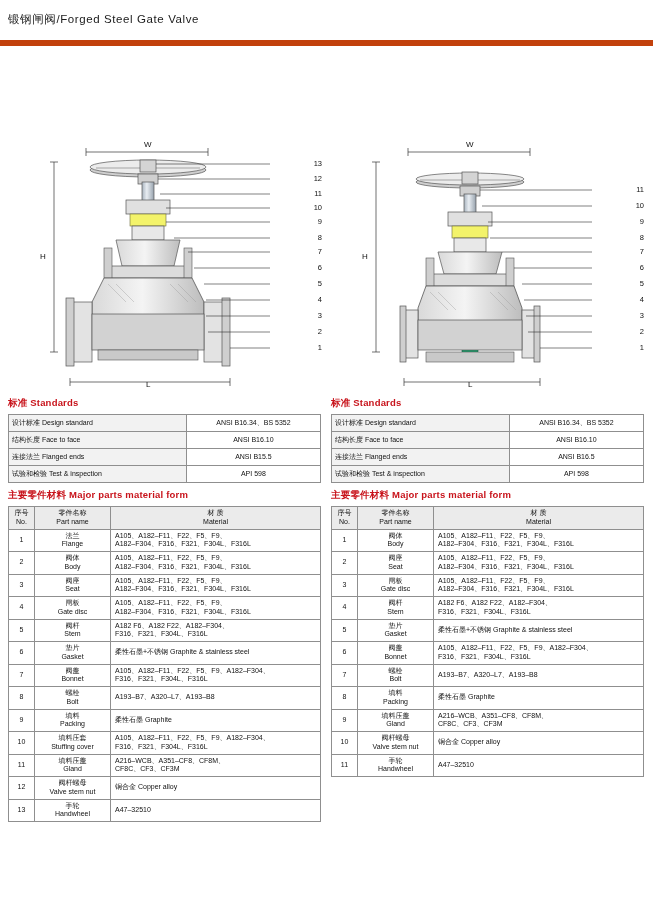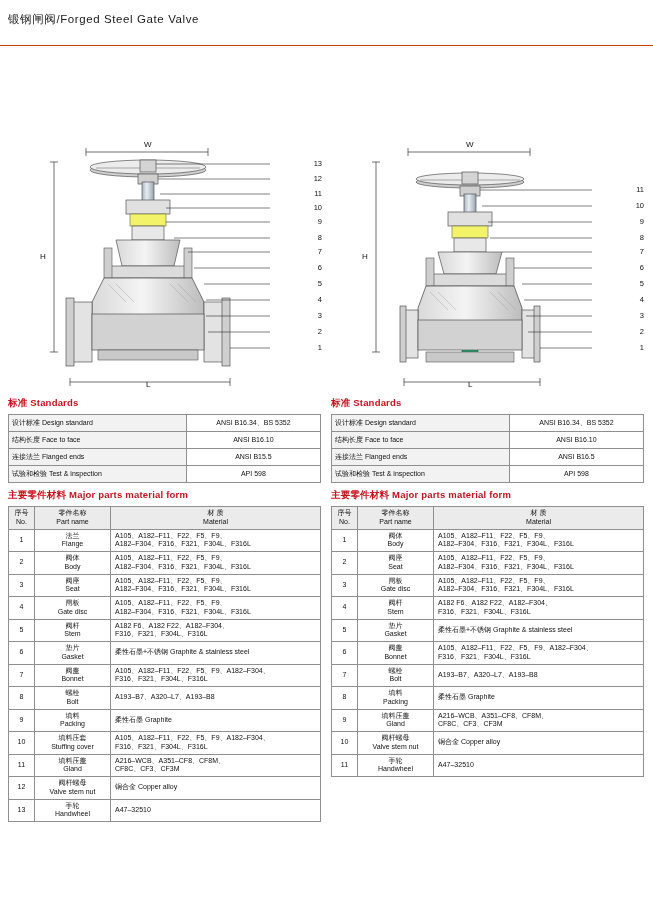--- a/index.html
+++ b/index.html
@@ -12,21 +12,21 @@
     background: #ffffff;
     position: relative;
     overflow: hidden;
   }
 
   
   .header {
     position: relative;
     height: 46px;
     width: 100%;
-    border-bottom: 1px solid #c2410c;
+    border-bottom: 6px solid #c2410c;
   }
   .header-title {
     position: absolute;
     left: 8px; top: 12px;
     font-size: 11.5px;
     letter-spacing: 0.6px;
     color: #1a1a1a;
     font-family: "Liberation Sans", sans-serif;
   }
   .header-banner {

